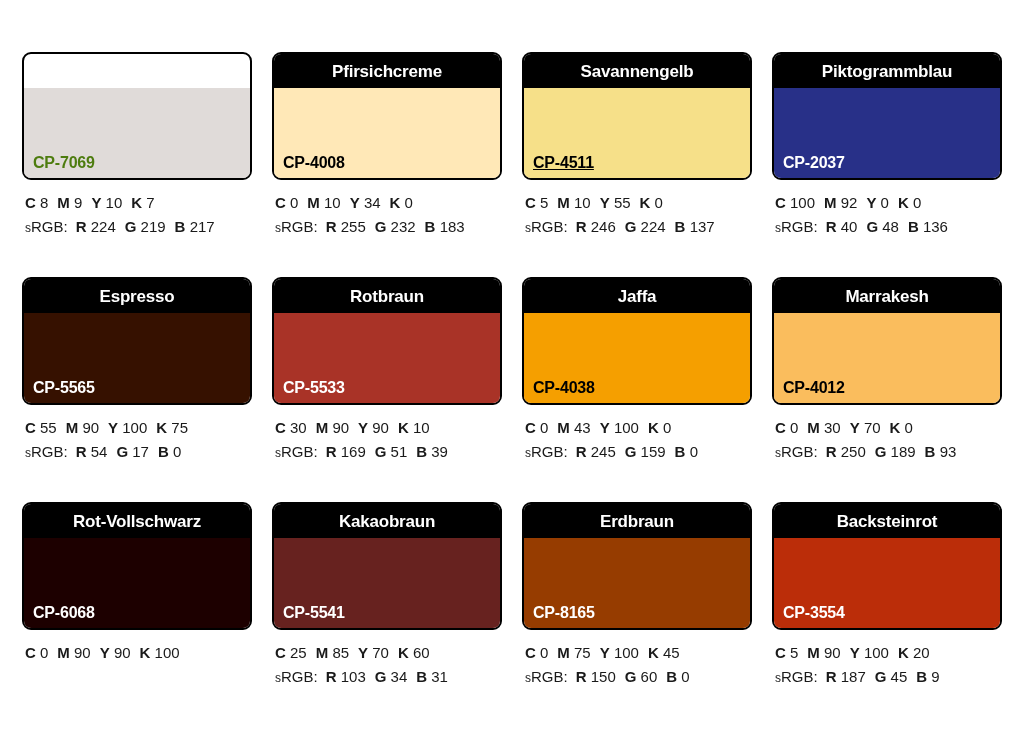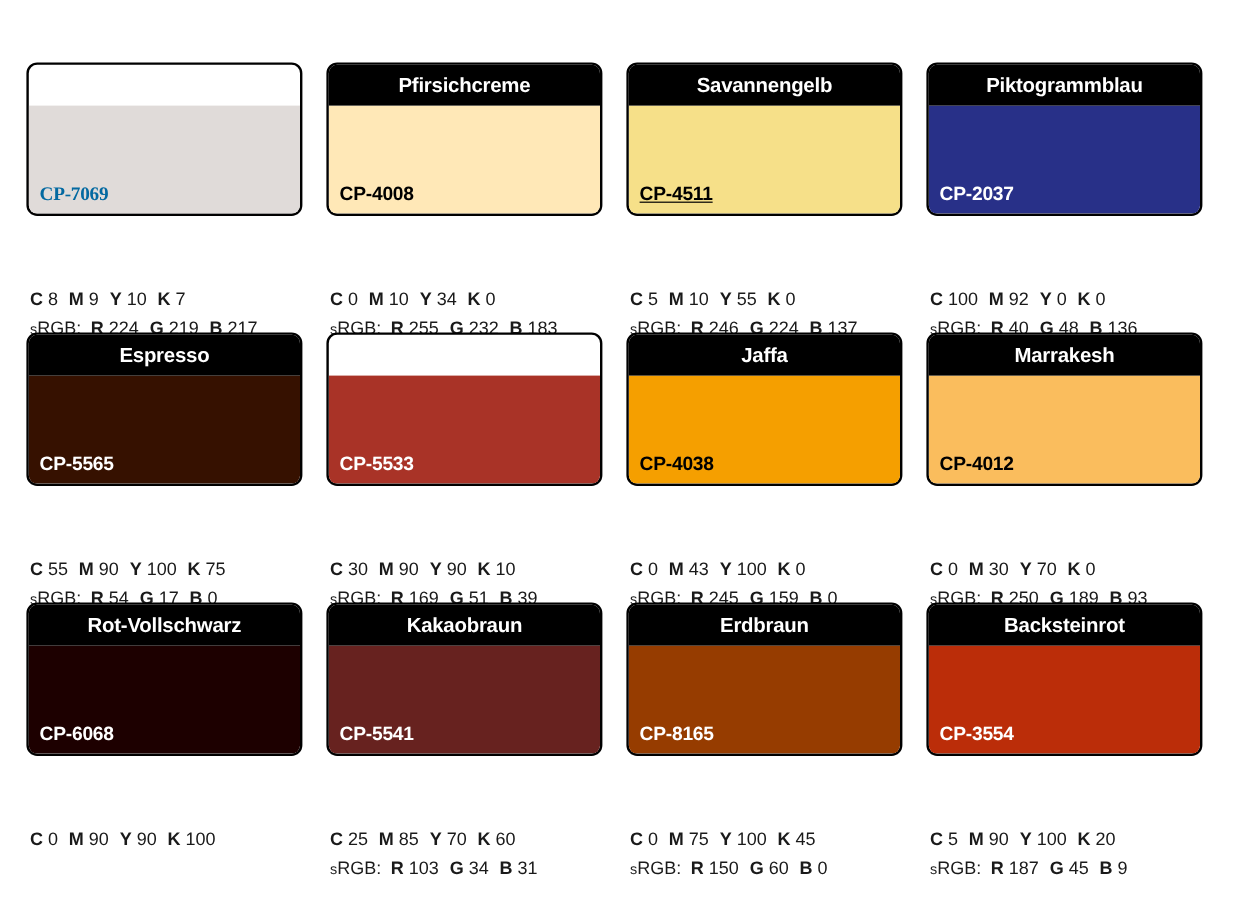--- a/index.html
+++ b/index.html
@@ -81,21 +81,20 @@
     font-weight: bold;
     letter-spacing: -0.2px;
     line-height: 1;
     white-space: nowrap;
     font-family: "Liberation Sans", sans-serif;
   }
 
   .values {
     padding-left: 3px;
     padding-top: 11px;
-    margin-top: 47px;
   }
 
   .value-line {
     font-size: 15px;
     color: #1a1a1a;
     line-height: 1.62;
     white-space: nowrap;
     font-family: "Liberation Sans", sans-serif;
   }
 
@@ -119,21 +118,21 @@
     font-size: 12px;
   }
 </style>
 </head>
 <body>
 
 <div id="swatch-grid">
     <div class="swatch-card">
       <div class="chip">
         <div class="chip-fill" style="background: rgb(224, 219, 217);"></div>
-        <div class="chip-code" style="color: #0369a1; font-family: Liberation Serif, serif;">CP-7069</div>
+        <div class="chip-code" style="color: #4d7c0f;">CP-7069</div>
       </div>
       <div class="values">
         <div class="value-line"><span class="pair"><span class="k">C</span> <span class="v">8</span></span><span class="pair"><span class="k">M</span> <span class="v">9</span></span><span class="pair"><span class="k">Y</span> <span class="v">10</span></span><span class="pair"><span class="k">K</span> <span class="v">7</span></span></div>
         <div class="value-line"><span class="prefix"><span class="small">s</span><span>RGB:</span></span><span class="pair"><span class="k">R</span> <span class="v">224</span></span><span class="pair"><span class="k">G</span> <span class="v">219</span></span><span class="pair"><span class="k">B</span> <span class="v">217</span></span></div>
       </div>
     </div>
     <div class="swatch-card">
       <div class="chip">
         <div class="chip-fill" style="background: rgb(255, 232, 183);"></div>
         <div class="chip-header">
@@ -181,20 +180,23 @@
         <div class="chip-code" style="color: rgb(255, 255, 255);">CP-5565</div>
       </div>
       <div class="values">
         <div class="value-line"><span class="pair"><span class="k">C</span> <span class="v">55</span></span><span class="pair"><span class="k">M</span> <span class="v">90</span></span><span class="pair"><span class="k">Y</span> <span class="v">100</span></span><span class="pair"><span class="k">K</span> <span class="v">75</span></span></div>
         <div class="value-line"><span class="prefix"><span class="small">s</span><span>RGB:</span></span><span class="pair"><span class="k">R</span> <span class="v">54</span></span><span class="pair"><span class="k">G</span> <span class="v">17</span></span><span class="pair"><span class="k">B</span> <span class="v">0</span></span></div>
       </div>
     </div>
     <div class="swatch-card">
       <div class="chip">
         <div class="chip-fill" style="background: rgb(169, 51, 39);"></div>
+        <div class="chip-header">
+          <span class="chip-title">Rotbraun</span>
+        </div>
         <div class="chip-code" style="color: rgb(255, 255, 255);">CP-5533</div>
       </div>
       <div class="values">
         <div class="value-line"><span class="pair"><span class="k">C</span> <span class="v">30</span></span><span class="pair"><span class="k">M</span> <span class="v">90</span></span><span class="pair"><span class="k">Y</span> <span class="v">90</span></span><span class="pair"><span class="k">K</span> <span class="v">10</span></span></div>
         <div class="value-line"><span class="prefix"><span class="small">s</span><span>RGB:</span></span><span class="pair"><span class="k">R</span> <span class="v">169</span></span><span class="pair"><span class="k">G</span> <span class="v">51</span></span><span class="pair"><span class="k">B</span> <span class="v">39</span></span></div>
       </div>
     </div>
     <div class="swatch-card">
       <div class="chip">
         <div class="chip-fill" style="background: rgb(245, 159, 0);"></div>

